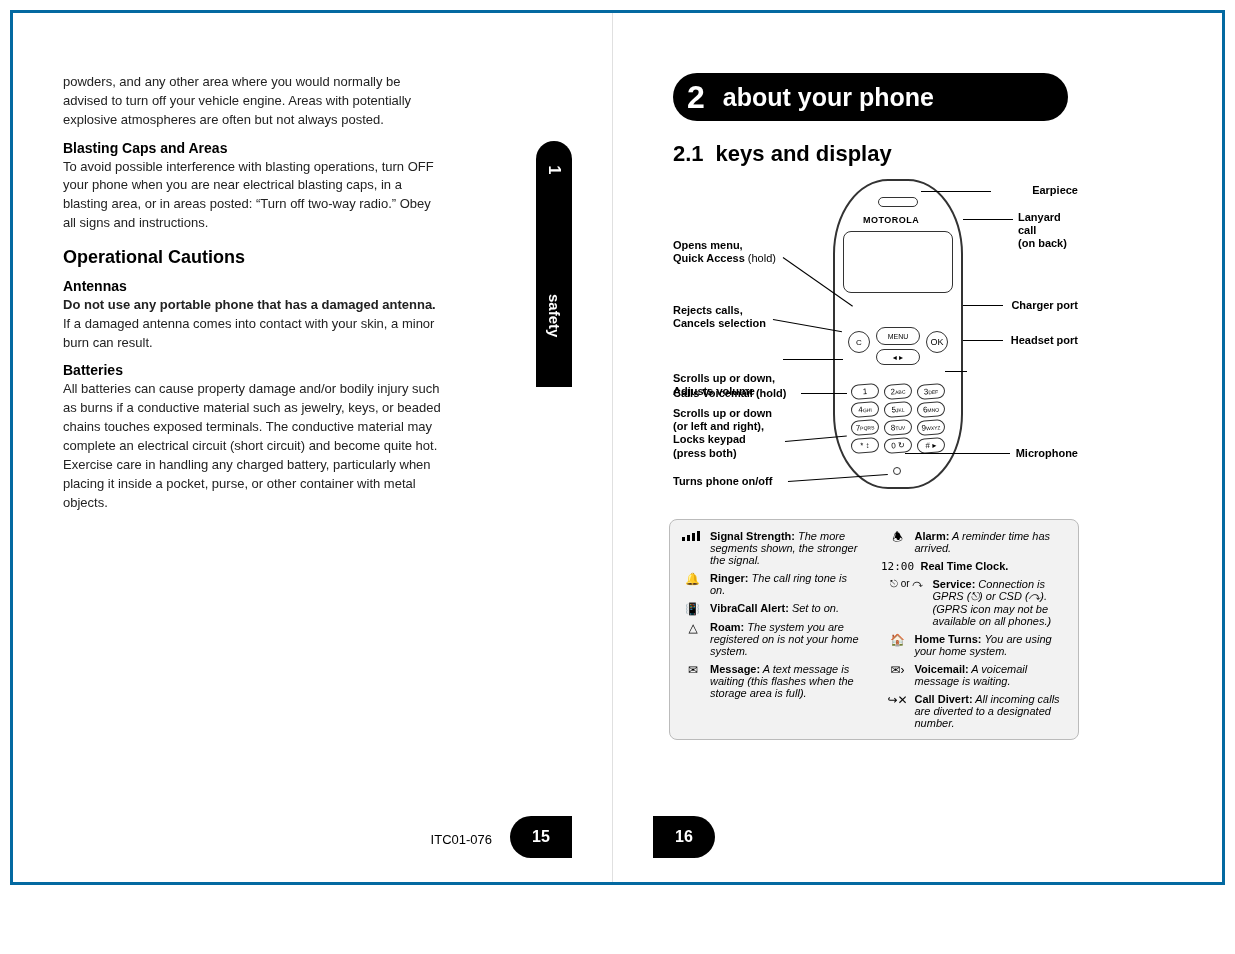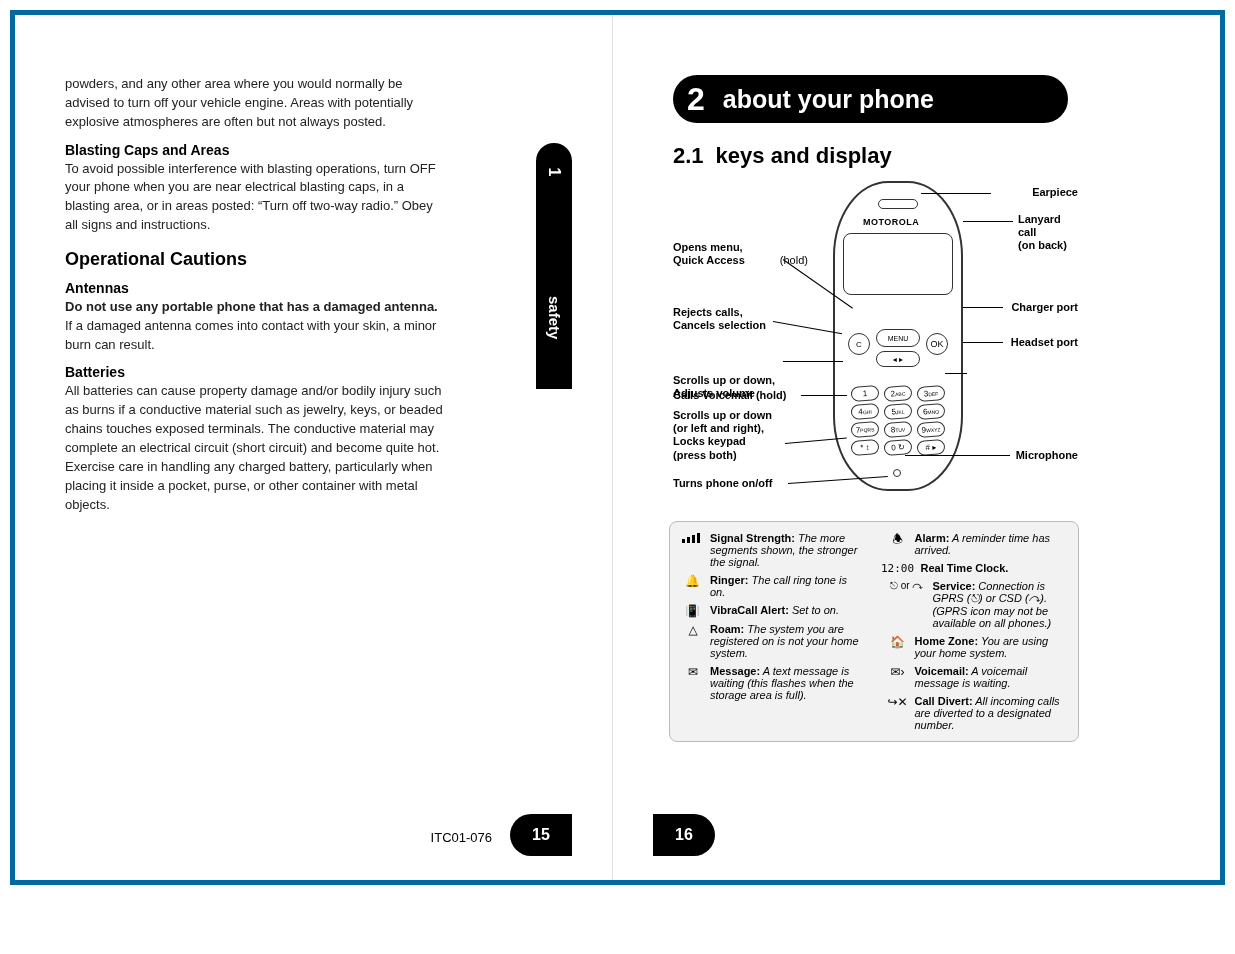--- a/index.html
+++ b/index.html
@@ -9,21 +9,21 @@
     width: 1235px;
     height: 954px;
     position: relative;
     overflow: hidden;
   }
   .spread {
     display: flex;
     width: 1215px;
     height: 875px;
     margin: 10px auto 0;
-    border: 5px solid #0369a1;
+    border: 3px solid #0369a1;
     background: #fff;
   }
   .page {
     flex: 1;
     position: relative;
     padding: 60px 50px 40px 50px;
   }
   .page-left { border-right: 1px solid #e0e0e0; }
   .page-right { padding-left: 60px; padding-right: 50px; }
   .body-text { font-size: 13px; line-height: 1.45; color: #222; margin-bottom: 8px; }
@@ -130,21 +130,21 @@
     transform: rotate(-4deg);
   }
   .mic-dot { position:absolute; left:220px; top:288px; width:8px; height:8px; border:1.5px solid #333; border-radius:50%; }
   .callout {
     position: absolute;
     font-size: 11px;
     font-weight: bold;
     line-height: 1.2;
     color: #000;
   }
-  .callout .reg { font-weight: normal; margin-left: 32px; }
+  .callout .reg { font-weight: normal; }
   .line {
     position: absolute;
     background: #000;
     height: 1px;
   }
   .icon-panel {
     border: 1px solid #bbb;
     border-radius: 8px;
     background: #f2f2f2;
     padding: 10px 12px 10px 12px;
@@ -336,21 +336,21 @@
         <div class="icon-row">
           <div class="ic" style="font-family:monospace; font-size:11px; width:34px; margin-left:-6px;">12:00</div>
           <div class="txt"><span class="lbl">Real Time Clock.</span></div>
         </div>
         <div class="icon-row">
           <div class="ic" style="width:40px; font-size:10px;">⎋ <span class="or-sep">or</span> ↷</div>
           <div class="txt"><span class="lbl">Service:</span><span class="desc"> Connection is GPRS (⎋) or CSD (↷). (GPRS icon may not be available on all phones.)</span></div>
         </div>
         <div class="icon-row">
           <div class="ic">🏠</div>
-          <div class="txt"><span class="lbl">Home Zone:</span><span class="desc"> You are using your home system.</span></div>
+          <div class="txt"><span class="lbl">Home Turns:</span><span class="desc"> You are using your home system.</span></div>
         </div>
         <div class="icon-row">
           <div class="ic">✉›</div>
           <div class="txt"><span class="lbl">Voicemail:</span><span class="desc"> A voicemail message is waiting.</span></div>
         </div>
         <div class="icon-row">
           <div class="ic">↪✕</div>
           <div class="txt"><span class="lbl">Call Divert:</span><span class="desc"> All incoming calls are diverted to a designated number.</span></div>
         </div>
       </div>

